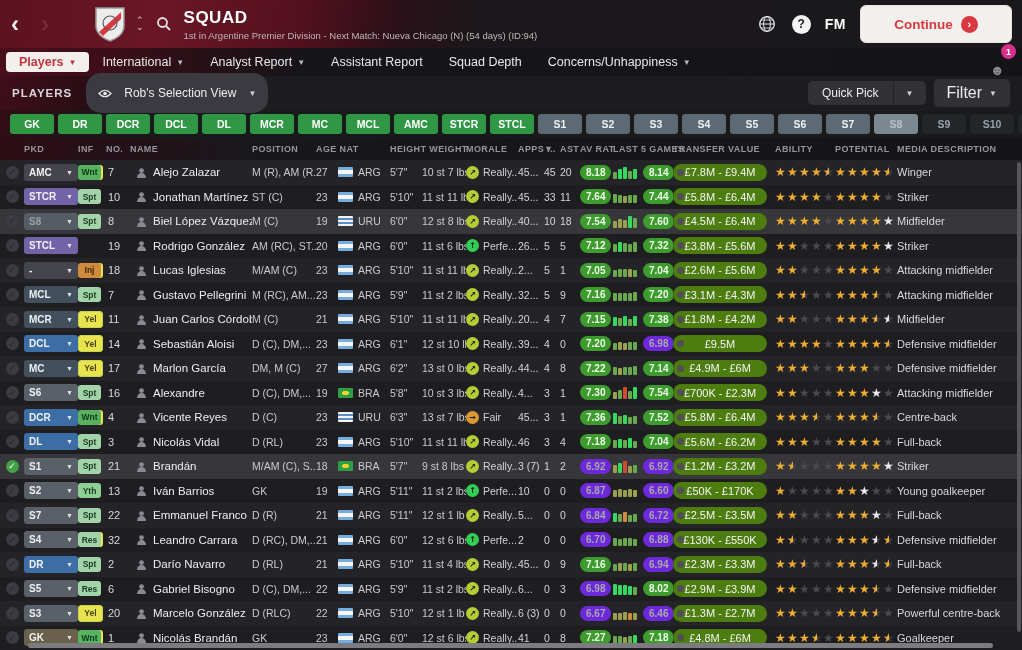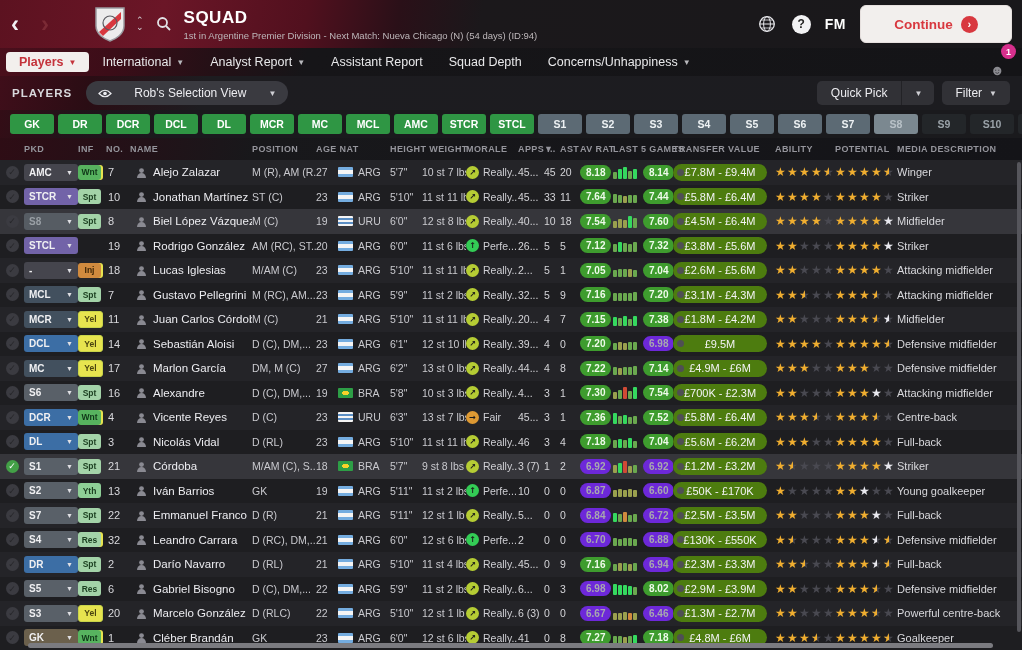--- a/index.html
+++ b/index.html
@@ -39,30 +39,30 @@
   .nav-item.active{background:#f2efed;color:#c4333b;border-radius:4px;font-weight:bold;margin-left:6px;}
   .nav-item.active .chev{color:#c4333b;}
   .social-badge{position:absolute;right:6px;top:-4px;width:26px;height:26px;}
   .social-badge .pers{position:absolute;left:0;bottom:-8px;color:#8a8a90;font-size:14px;}
   .social-badge .cnt{position:absolute;right:0;top:0;width:15px;height:15px;border-radius:50%;
     background:#d62f8c;color:#fff;font-size:9px;font-weight:bold;display:flex;align-items:center;justify-content:center;}
   
   .toolbar{height:34px;display:flex;align-items:center;position:relative;
     background:linear-gradient(100deg,#3f0e1a 0%,#2a0d14 9%,#1d1c20 20%,#1c1c20 100%);}
   .players-lbl{font-size:11.5px;font-weight:bold;letter-spacing:1px;color:#d8d8dc;margin:0 14px 0 12px;}
-  .view-pill{background:#3a3a40;border-radius:15px;height:24px;display:flex;align-items:center;
-    gap:22px;padding:0 12px;cursor:pointer;}
+  .view-pill{background:#3a3a40;border-radius:15px;height:40px;display:flex;align-items:center;
+    gap:12px;padding:0 12px;cursor:pointer;}
   .view-pill .txt{font-size:12px;color:#ececf0;}
   .view-pill .chev{font-size:8px;color:#cfcfd4;}
   .tool-right{margin-left:auto;display:flex;align-items:center;gap:8px;padding-right:12px;}
   .splitbtn{display:flex;background:#313136;border-radius:5px;overflow:hidden;cursor:pointer;}
   .splitbtn .main{padding:5px 14px;font-size:12px;color:#ececf0;}
   .splitbtn .drop{padding:5px 12px;border-left:1px solid #222226;font-size:8px;color:#cfcfd4;display:flex;align-items:center;}
   .filterbtn{background:#313136;border-radius:5px;padding:5px 13px;display:flex;align-items:center;gap:7px;cursor:pointer;}
-  .filterbtn .txt{font-size:12px;color:#ececf0;}
+  .filterbtn .txt{font-size:16px;color:#ececf0;}
   .filterbtn .chev{font-size:8px;color:#cfcfd4;}
   
   .filters{height:28px;display:flex;align-items:center;gap:4px;padding-left:10px;
     background:linear-gradient(100deg,#330d16 0%,#20151a 8%,#1a1a1d 17%,#1a1a1d 100%);}
   .fbtn{height:20px;min-width:30px;padding:0 7px;border-radius:3px;font-size:10.5px;font-weight:bold;
     display:flex;align-items:center;justify-content:center;cursor:pointer;}
   .fbtn.green{background:#2f9644;color:#fff;}
   .fbtn.slate{background:#5c6a74;color:#eef2f4;}
   .fbtn.faded{background:#7b8890;color:#b9c2c8;}
   .fbtn.dark{background:#232629;color:#9aa2a8;}
@@ -1226,21 +1226,21 @@
     </div>
     <div class="cell">
         <span class="inf-badge spt">Spt</span>
       </div>
     <div class="cell no-cell">21</div>
     <div class="cell name-cell">
       <svg class="face" viewBox="0 0 11 11">
           <circle cx="5.5" cy="3.6" r="2.4" fill="#8a8a92"></circle>
           <path d="M1 11 a4.5 5 0 0 1 9 0z" fill="#8a8a92"></path>
         </svg>
-      <span class="pname">Córdoba</span>
+      <span class="pname">Brandán</span>
     </div>
     <div class="cell pos-cell">M/AM (C), S...</div>
     <div class="cell age-cell">18</div>
     <div class="cell nat-cell">
       <span class="flag bra"></span>
         <span class="natcode">BRA</span>
     </div>
     <div class="cell ht-cell">5'7"</div>
     <div class="cell wt-cell">9 st 8 lbs</div>
     <div class="cell mor-cell">
@@ -1765,21 +1765,21 @@
     </div>
     <div class="cell">
         <span class="inf-badge wnt edge">Wnt</span>
       </div>
     <div class="cell no-cell">1</div>
     <div class="cell name-cell">
       <svg class="face" viewBox="0 0 11 11">
           <circle cx="5.5" cy="3.6" r="2.4" fill="#8a8a92"></circle>
           <path d="M1 11 a4.5 5 0 0 1 9 0z" fill="#8a8a92"></path>
         </svg>
-      <span class="pname">Cléber Brandán</span>
+      <span class="pname">Nicolás Brandán</span>
     </div>
     <div class="cell pos-cell">GK</div>
     <div class="cell age-cell">23</div>
     <div class="cell nat-cell">
       <span class="flag arg"></span>
         <span class="natcode">ARG</span>
     </div>
     <div class="cell ht-cell">6'0"</div>
     <div class="cell wt-cell">12 st 6 lbs</div>
     <div class="cell mor-cell">

